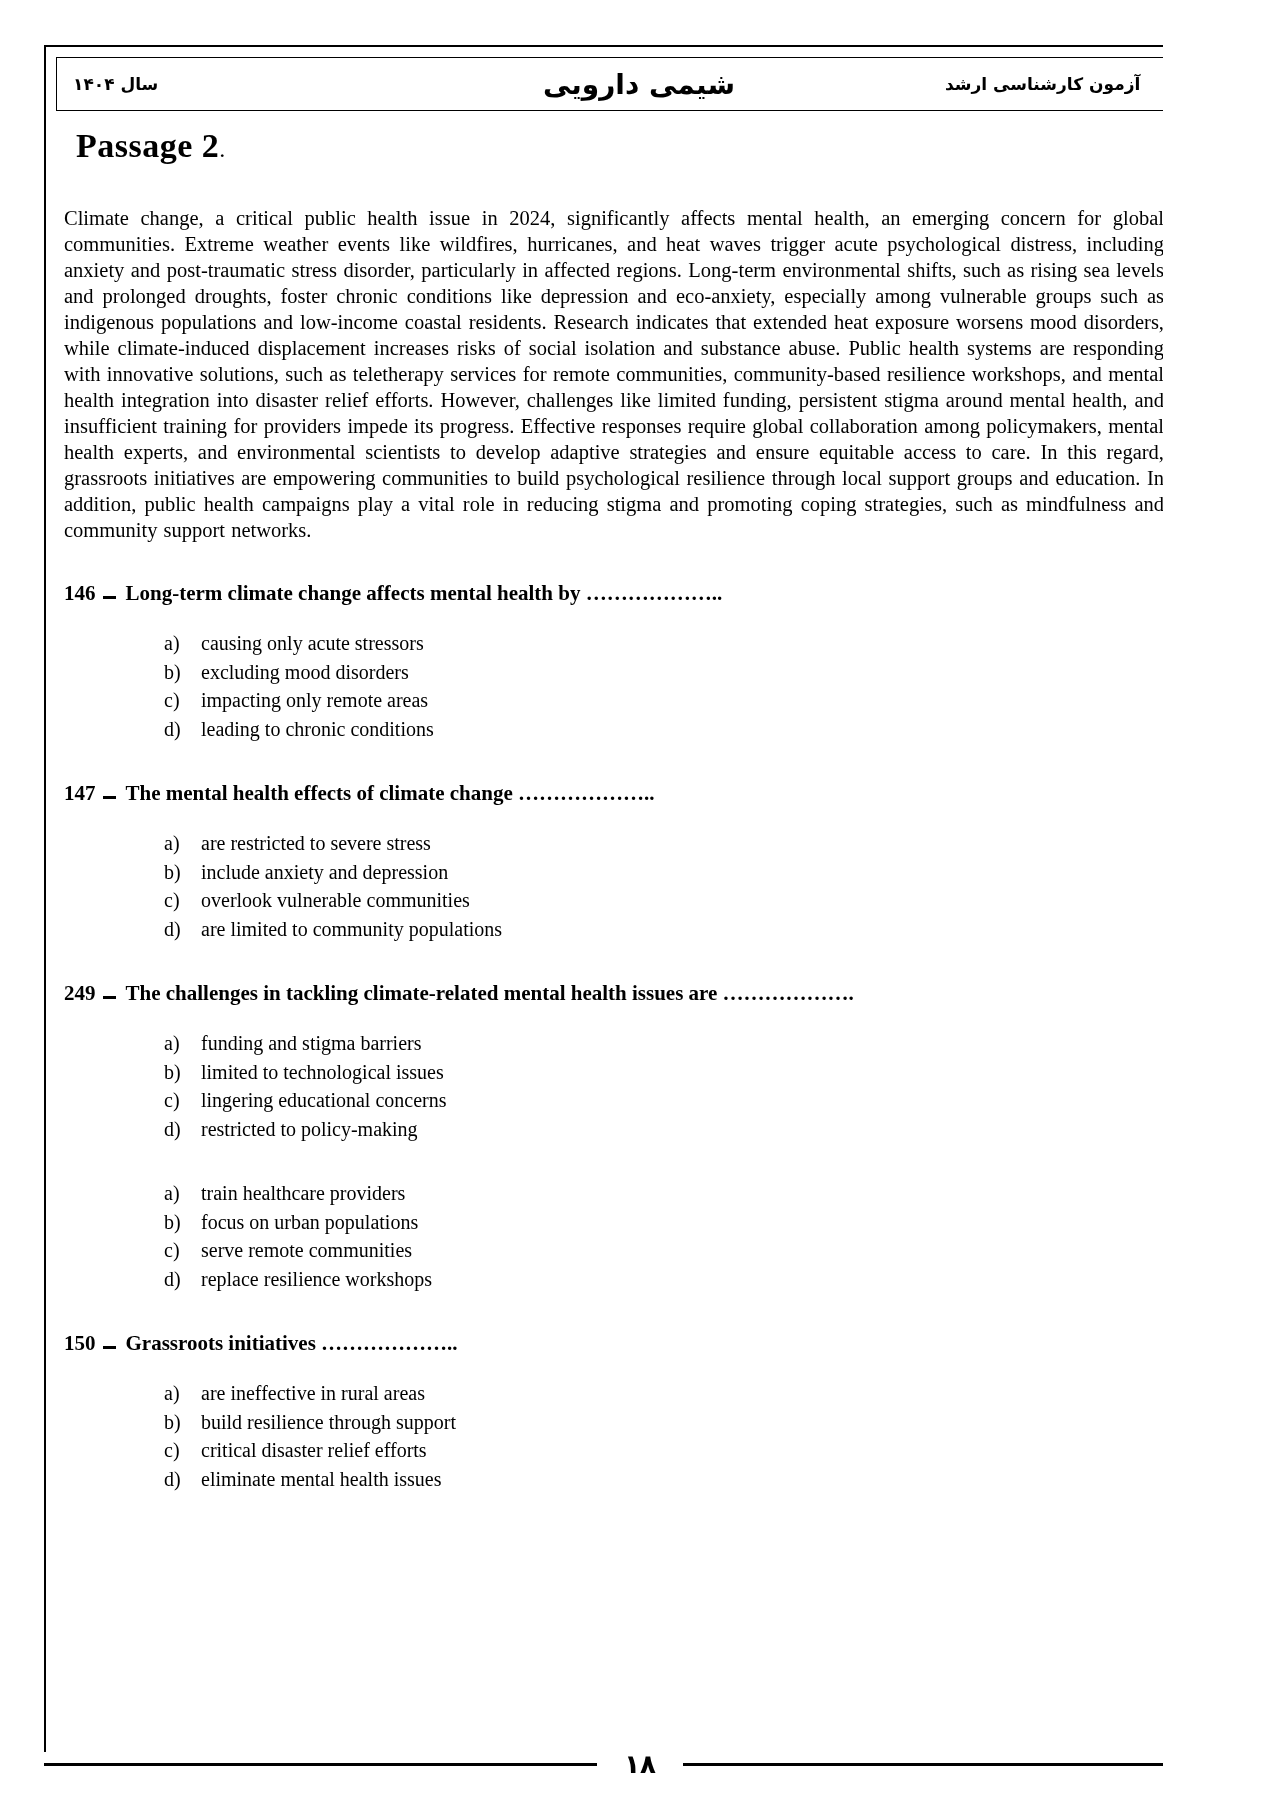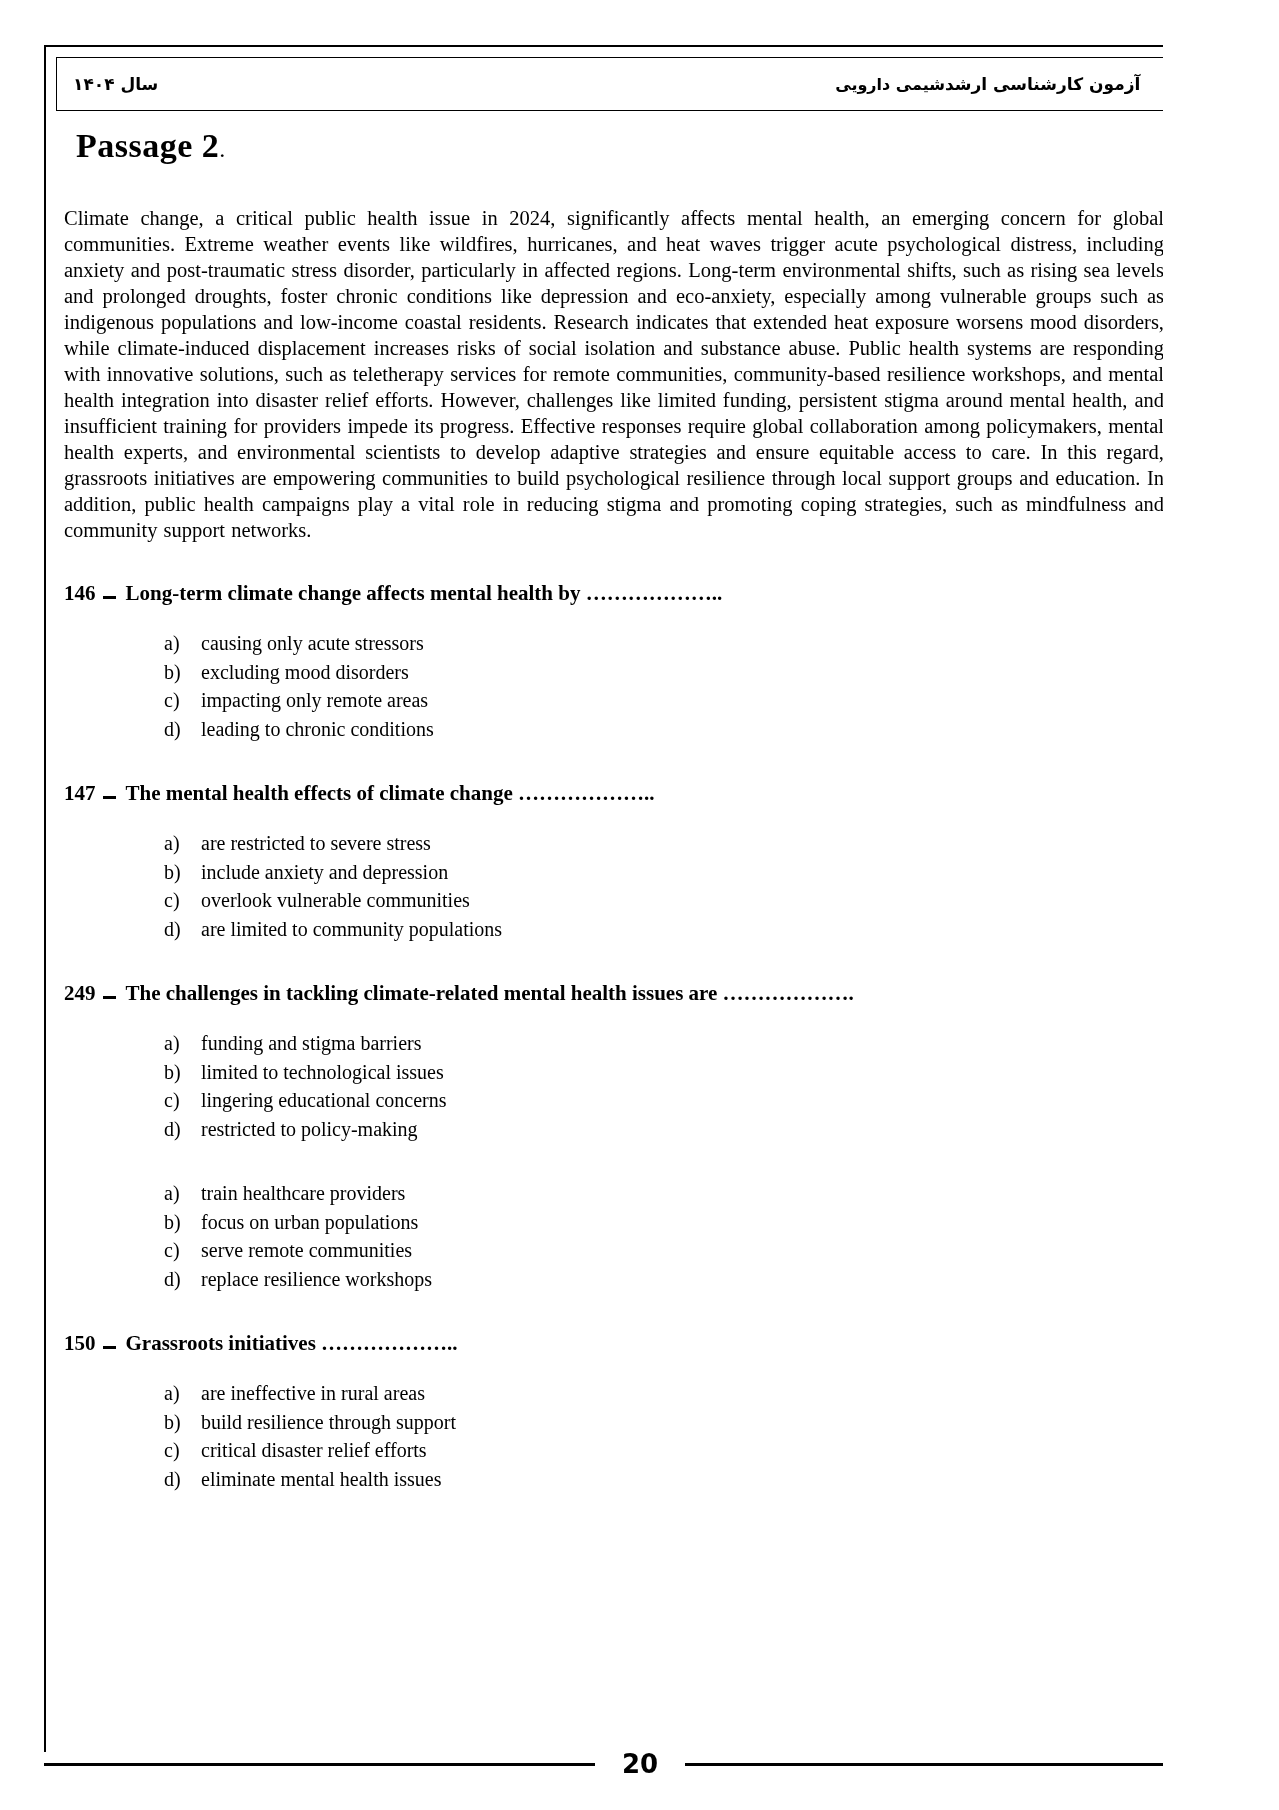--- a/index.html
+++ b/index.html
@@ -22,21 +22,21 @@
     margin:10px 10px 0 10px;
     height:52px;
     border:1px solid #000;
     display:flex; align-items:center;
     padding:0 16px;
     box-sizing:content-box;
     font-family:"DejaVu Sans", sans-serif;
     font-weight:bold;
   }
   .hdr-left  { width:260px; text-align:left;  font-size:17px; direction:rtl; }
-  .hdr-center{ flex:1; font-size:16px; direction:rtl; }
+  .hdr-center{ flex:1; text-align:center; font-size:28px; direction:rtl; }
   .hdr-right { width:260px; text-align:left; font-size:17px; direction:rtl; }
 
   .content { padding:0 68px 0 18px; }
 
   .passage-title {
     margin:16px 0 0 12px;
     font-size:34px;
     font-weight:bold;
     letter-spacing:0.5px;
   }
@@ -212,16 +212,16 @@
               <span class="opt-text">eliminate mental health issues</span>
             </div>
         </div>
       </div>
 
     </div>
   </div>
 
   <div class="footer">
     <div class="f-line"></div>
-    <div class="f-num">20</div>
+    <div class="f-num">۱۸</div>
     <div class="f-line"></div>
   </div>
 </div>
 
 </body></html>

